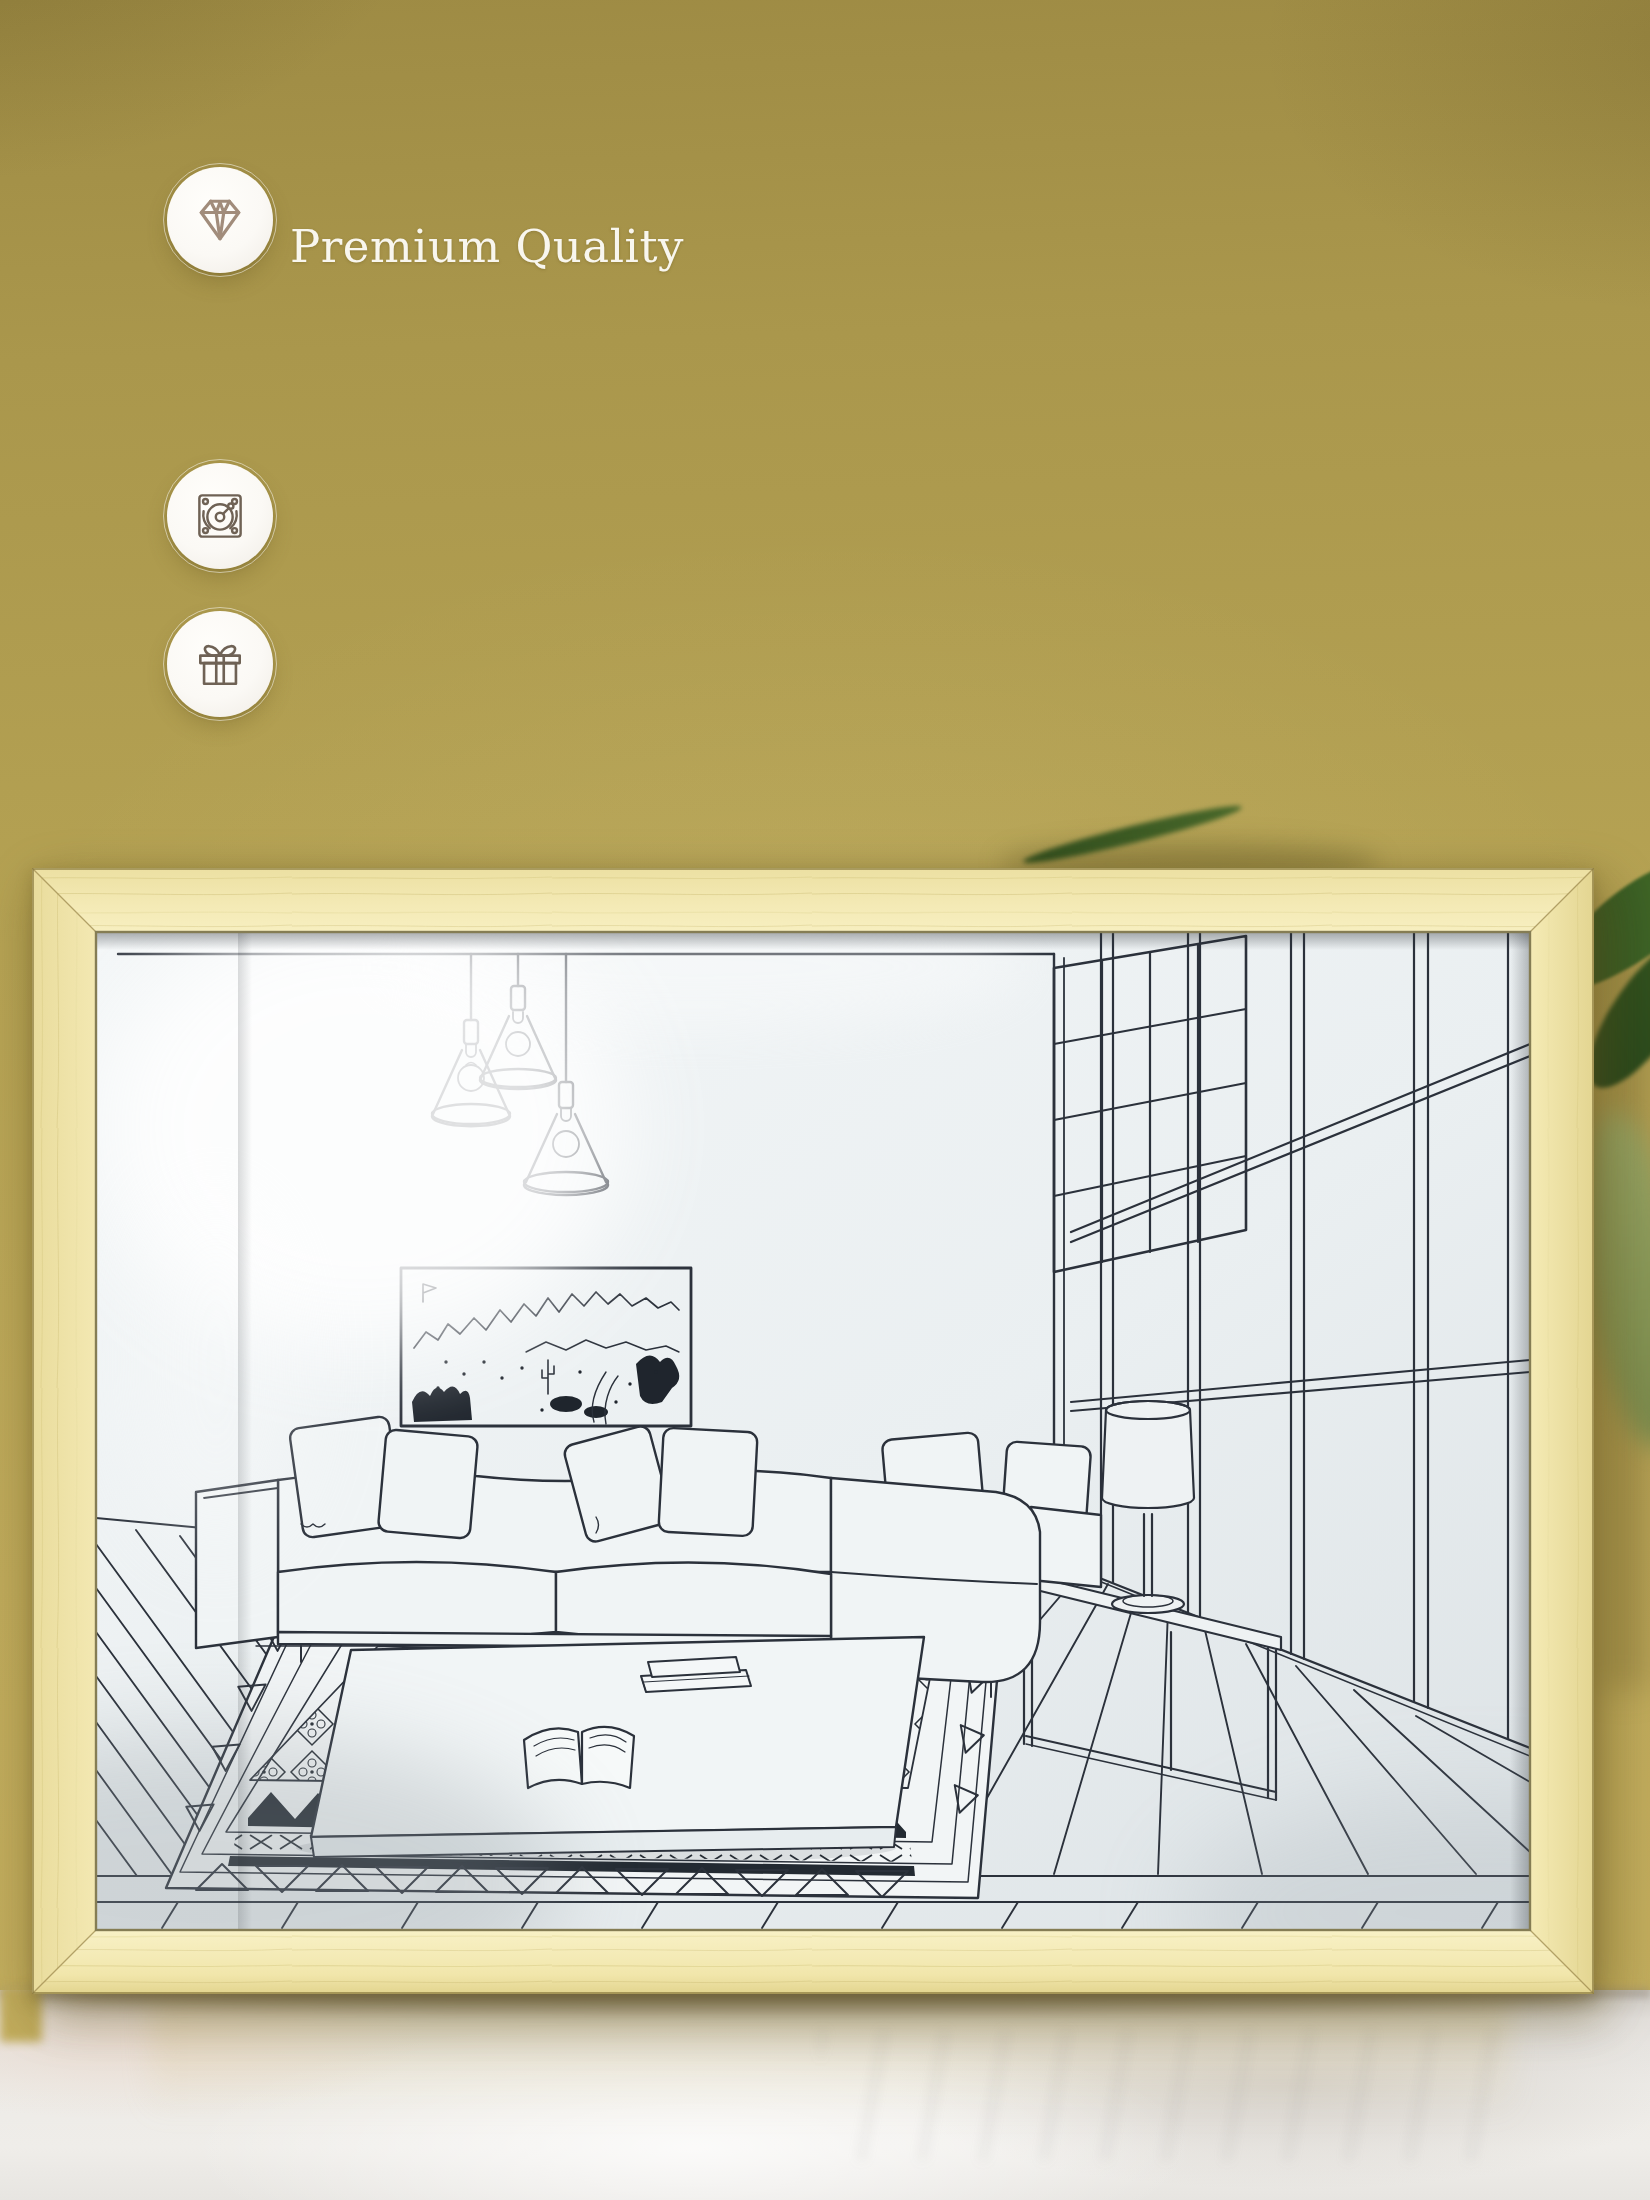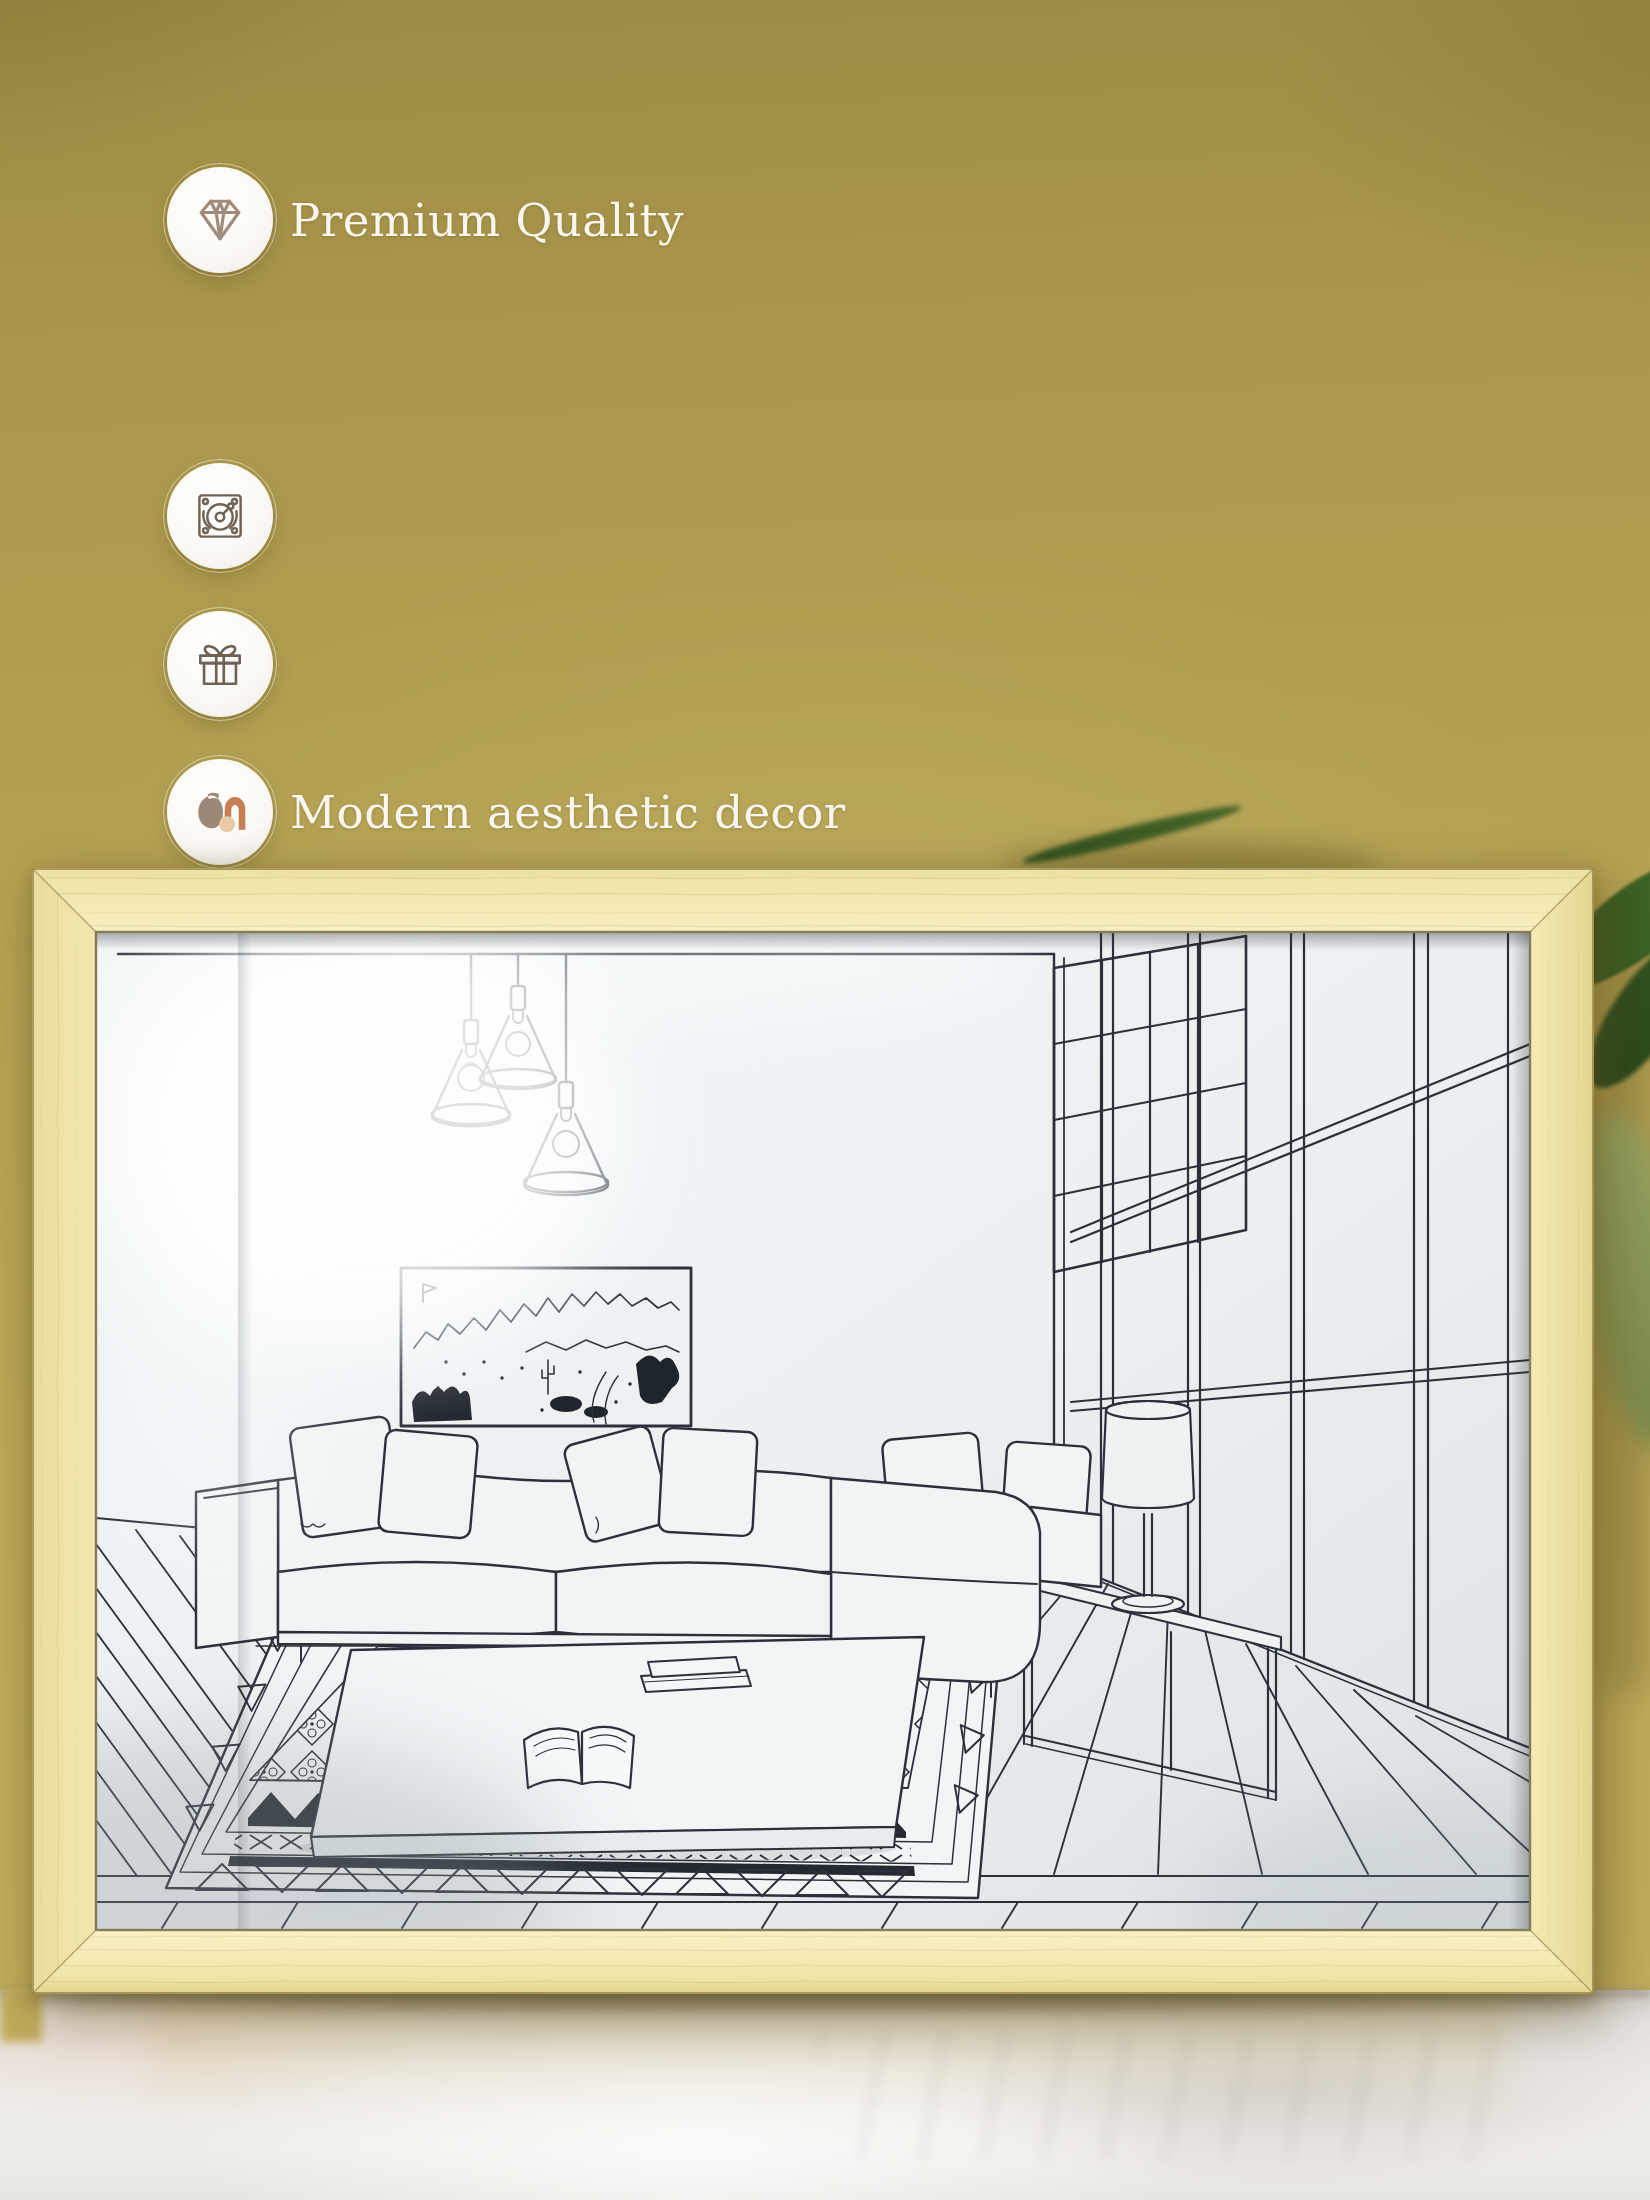--- a/index.html
+++ b/index.html
@@ -46,21 +46,21 @@
     transform:rotate(-36deg);filter:blur(1.6px);}
   .leaf-right2{left:1556px;top:980px;width:180px;height:64px;
     border-radius:50%;background:linear-gradient(120deg,#23411a,#38591f);
     transform:rotate(-55deg);filter:blur(2.2px);}
   .leaf-right3{left:1588px;top:1110px;width:95px;height:340px;border-radius:50%;
     background:linear-gradient(180deg,#93a668,#7e9355 60%,#6e8449);
     transform:rotate(-8deg);filter:blur(13px);opacity:.85;}
   .wall-shadow-right{position:absolute;left:1596px;top:930px;width:54px;height:760px;z-index:2;
     background:rgba(100,85,35,.28);filter:blur(16px);}
   
-  .feat{position:absolute;left:167px;display:flex;align-items:center;gap:17px;z-index:8;}
+  .feat{position:absolute;left:167px;display:flex;align-items:flex-end;gap:17px;z-index:8;}
   .badge{width:106px;height:106px;border-radius:50%;flex:0 0 auto;
     background:radial-gradient(circle at 42% 35%, #fffefb 0%, #fbf9f5 55%, #efebe4 100%);
     box-shadow:0 10px 20px rgba(105,88,32,.30), 0 2px 4px rgba(105,88,32,.25);
     outline:1px solid rgba(255,255,255,.5);outline-offset:3px;
     display:flex;align-items:center;justify-content:center;}
   .badge svg{width:60px;height:60px;}
   .feat .label{color:#f8f6ee;font-size:45px;letter-spacing:.5px;white-space:nowrap;
     text-shadow:0 1px 3px rgba(110,92,35,.4);}
   
   .frame-wrap{position:absolute;left:32px;top:868px;width:1562px;height:1126px;z-index:10;
@@ -119,30 +119,20 @@
     <span class="badge">
       <svg viewBox="0 0 64 64" fill="none" stroke="#6f6255" stroke-width="2.8" stroke-linejoin="round" stroke-linecap="round">
         <rect x="15" y="31" width="34" height="22"></rect>
           <rect x="11" y="23" width="42" height="8"></rect>
         <path d="M28,23 V53 M36,23 V53"></path>
         <path d="M32,22 C26,10 12,11 17,19 C20,24 28,23 32,22 Z"></path>
         <path d="M32,22 C38,10 52,11 47,19 C44,24 36,23 32,22 Z"></path>
       </svg>
       </span>
   </div>
-  <div class="feat" style="top:759px">
-    <span class="badge">
-      <svg viewBox="0 0 64 64">
-        <path fill="#9b8878" d="M20,15 c-8,3 -12,11 -11,20 c1,10 9,16 17,14 c7,-2 10,-11 9,-20 c-1,-9 -8,-17 -15,-14 Z M19,13 q6,-3 12,0 l-1,5 q-5,-2 -10,0 Z"></path>
-        <path fill="#c67f53" d="M37,51 V30 c0,-9 5,-14 11,-14 c6,0 11,5 11,14 V51 h-7 V31 c0,-4 -1.5,-6.5 -4,-6.5 c-2.5,0 -4,2.5 -4,6.5 V51 Z"></path>
-        <circle fill="#e9c8a4" cx="39.5" cy="45" r="8.5"></circle>
-      </svg>
-      </span>
-    <span class="label">Modern aesthetic decor</span>
-  </div>
 
   <div class="frame-wrap">
   <svg width="1562" height="1126" viewBox="0 0 1562 1126">
     <defs>
       <linearGradient id="wTop" x1="0" y1="0" x2="0" y2="1">
             <stop offset="0" stop-color="#ece0a2"></stop>
             <stop offset=".6" stop-color="#f4eab6"></stop>
             <stop offset="1" stop-color="#f7efc0"></stop>
           </linearGradient>
       <linearGradient id="wBot" x1="0" y1="0" x2="0" y2="1">

